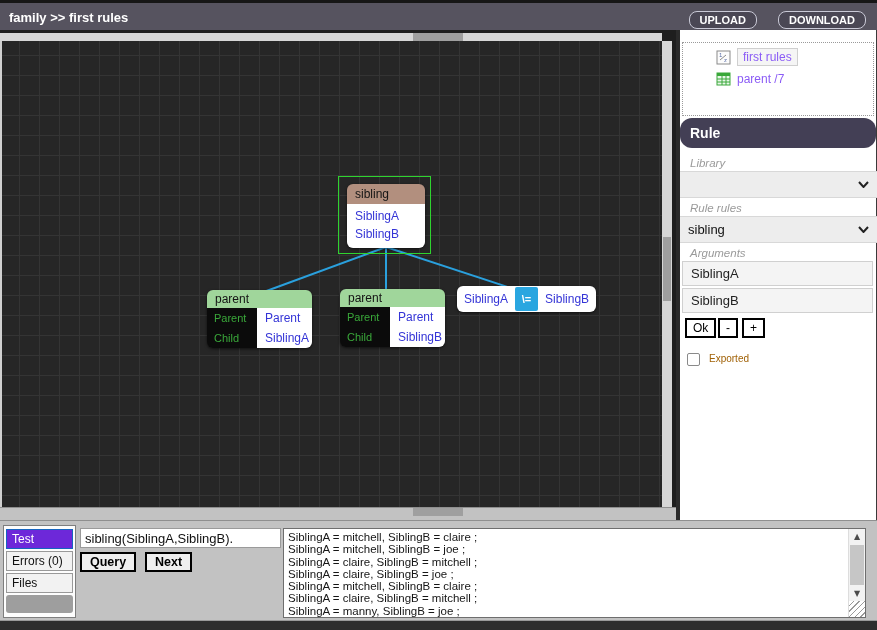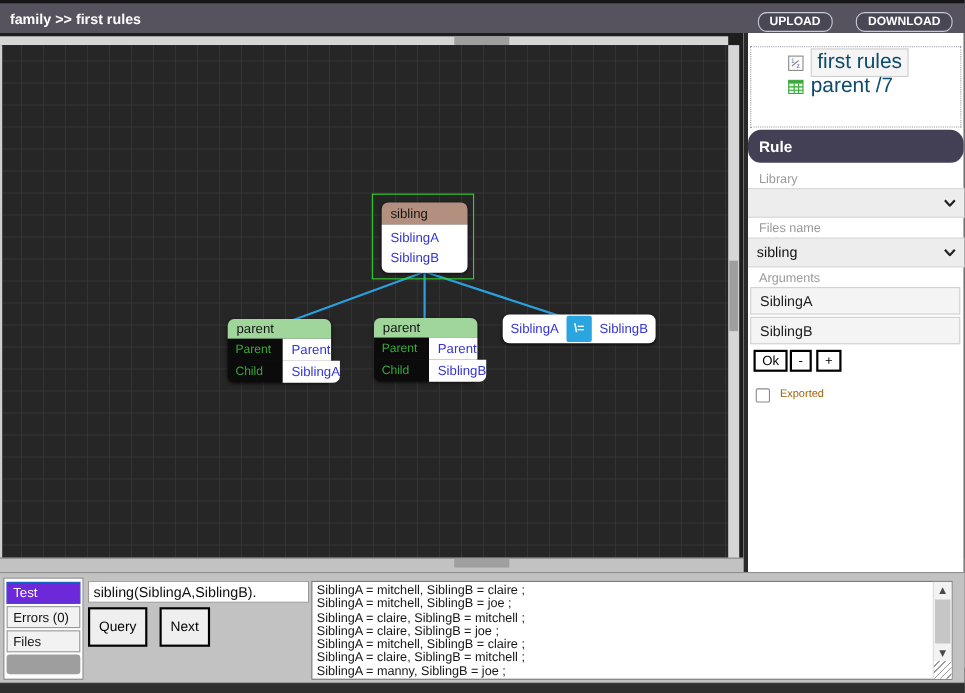--- a/index.html
+++ b/index.html
@@ -35,21 +35,21 @@
   .selection-rect { position:absolute; left:336px; top:135px; width:93px; height:78px;
                     border:1px solid #2fd32f; }
   .node { position:absolute; border-radius:6px; box-shadow:0 1px 3px rgba(0,0,0,.6); font-size:12px; }
   .node .hdr { height:20px; line-height:20px; padding-left:8px; color:#141414;
                border-radius:6px 6px 0 0; }
   .rule-node { left:345px; top:143px; width:78px; }
   .rule-node .hdr { background:#b28f7e; }
   .rule-node .body { background:#fff; border-radius:0 0 6px 6px; padding:3px 0 5px; }
   .rule-node .body div { line-height:18px; padding-left:8px; color:#3434d6; }
 
-  .goal-node { width:94px; }
+  .goal-node { width:105px; }
   .goal-node .hdr { height:18px; line-height:18px; background:#a0d69b; }
   .goal-row { display:grid; grid-template-columns:50px 1fr; }
   .goal-row .param { background:#0b0b0b; color:#3aa83a; font-size:11px; line-height:20px; padding-left:7px; }
   .goal-row .arg { background:#fff; color:#3434d6; line-height:20px; padding-left:8px; }
   .goal-row.last .param { border-radius:0 0 0 6px; }
   .goal-row.last .arg { border-radius:0 0 6px 0; }
   #goal1 { left:205px; top:249px; }
   #goal2 { left:338px; top:248px; }
 
   .neq-node { position:absolute; left:455px; top:245px; height:26px; display:flex; align-items:center;
@@ -64,26 +64,26 @@
   .tree { position:absolute; left:2px; top:12px; width:192px; height:74px;
           border:1px dotted #9a9a9a; padding-top:3px; }
   .tree-row { display:flex; align-items:center; height:22px; }
   .expander { width:0; height:0; border-bottom:8px solid #2b2b2b; border-left:8px solid transparent;
               margin:0 5px 2px 6px; }
   .folder-icon { margin-right:6px; }
   .tree-label { font-size:14px; font-weight:bold; color:#111; }
   .gear-icon { font-family:"DejaVu Sans",sans-serif; font-size:15px; color:#1c1c1c; margin-left:2px; line-height:14px; }
   .tree-row.child { padding-left:33px; }
   .leaf-icon { margin-right:6px; }
-  .leaf-label { font-size:19px; color:#0c4a6e; }
+  .leaf-label { font-size:12px; color:#8b5cf6; }
   .leaf-label.selected { background:#f5f5f5; border:1px solid #cfcfcf; padding:1px 5px; }
 
   .rule-hdr { position:absolute; left:0; top:88px; width:100%; height:30px; background:#433f55;
               color:#fff; font-weight:bold; font-size:14px; line-height:30px; padding-left:10px;border-radius:12px; }
-  .fld-label { position:absolute; left:10px; font-size:11.5px; color:#9a9a9a; }
+  .fld-label { position:absolute; left:10px; font-size:11.5px; color:#9a9a9a;font-style:italic; }
   .selectbox { position:absolute; left:0; width:197px; height:27px; background:#ededed;
                border-top:1px solid #d8d8d8; border-bottom:1px solid #d8d8d8;
                font-size:13px; color:#111; line-height:25px; padding-left:8px; }
   .selectbox svg { position:absolute; right:8px; top:9px; }
   .argbox { position:absolute; left:2px; width:191px; height:25px; background:#f4f4f4;
             border:1px solid #d0d0d0; font-size:13px; color:#222; line-height:23px; padding-left:8px; }
   .smallbtn { position:absolute; top:288px; height:20px; background:#fff; border:2px solid #000;
               font-size:12px; line-height:15px; padding:0 6px; font-family:inherit; }
   .chk { position:absolute; left:7px; top:323px; width:13px; height:13px; background:#fff;
          border:1px solid #8a8a8a; border-radius:2px; }
@@ -93,22 +93,22 @@
   .bottom { position:absolute; left:0; top:520px; width:877px; height:100px; background:#c2c2c2;
             border-top:1px solid #8f8f8f; }
   .tabcol { position:absolute; left:3px; top:4px; width:73px; height:93px; background:#fdfdfd;
             border:1px solid #7e7e7e; padding:3px 2px; }
   .tab { height:20px; line-height:18px; font-size:12px; padding-left:5px; margin-bottom:2px;
          border:1px solid #999; background:#f2f2f2; color:#111; }
   .tab.active { background:#6d28d9; border-color:#1565c0; color:#fff; }
   .tab-spacer { height:18px; background:#9e9e9e; border-radius:3px; margin-top:2px; }
   .query-input { position:absolute; left:80px; top:7px; width:201px; height:20px; background:#fff;
                  border:1px solid #9a9a9a; font-size:13px; padding:0 4px; font-family:inherit; color:#111; }
-  .qbtn { position:absolute; top:31px; height:36px; background:#efefef; border:2px solid #000;
-          font-size:12.5px; line-height:15px; padding:0 8px; font-family:inherit; }
+  .qbtn { position:absolute; top:31px; height:20px; background:#efefef; border:2px solid #000;
+          font-size:12.5px; line-height:15px; padding:0 8px; font-family:inherit;font-weight:bold; }
   .qbtn.query { left:80px; }
   .qbtn.next { left:145px; }
   .results { position:absolute; left:283px; top:7px; width:583px; height:90px; background:#fff;
              border:1px solid #6e6e6e; }
   .results-text { position:absolute; left:0; top:0; right:17px; bottom:0; overflow:hidden;
                   font-size:11.5px; line-height:12.3px; color:#161616; padding:2px 4px; white-space:pre; }
   .res-scroll { position:absolute; right:0; top:0; width:17px; bottom:0; background:#f2f2f2;
                 border-left:1px solid #ddd; }
   .res-arrow { position:absolute; left:0; width:16px; height:14px; text-align:center;
                font-size:8px; color:#4a4a4a; line-height:14px; font-family:"DejaVu Sans",sans-serif; }
@@ -218,21 +218,21 @@
     <div class="rule-hdr">Rule</div>
 
     <div class="fld-label" style="top:127px">Library</div>
     <div class="selectbox" style="top:141px">
       <span></span>
       <svg width="11" height="7" viewBox="0 0 11 7">
         <polyline points="1,1 5.5,6 10,1" fill="none" stroke="#222" stroke-width="2"></polyline>
       </svg>
     </div>
 
-    <div class="fld-label" style="top:172px">Files name</div>
+    <div class="fld-label" style="top:172px">Rule rules</div>
     <div class="selectbox" style="top:186px">
       <span>sibling</span>
       <svg width="11" height="7" viewBox="0 0 11 7">
         <polyline points="1,1 5.5,6 10,1" fill="none" stroke="#222" stroke-width="2"></polyline>
       </svg>
     </div>
 
     <div class="fld-label" style="top:217px">Arguments</div>
     <div class="argbox" style="top:231px">SiblingA</div>
     <div class="argbox" style="top:258px">SiblingB</div>

